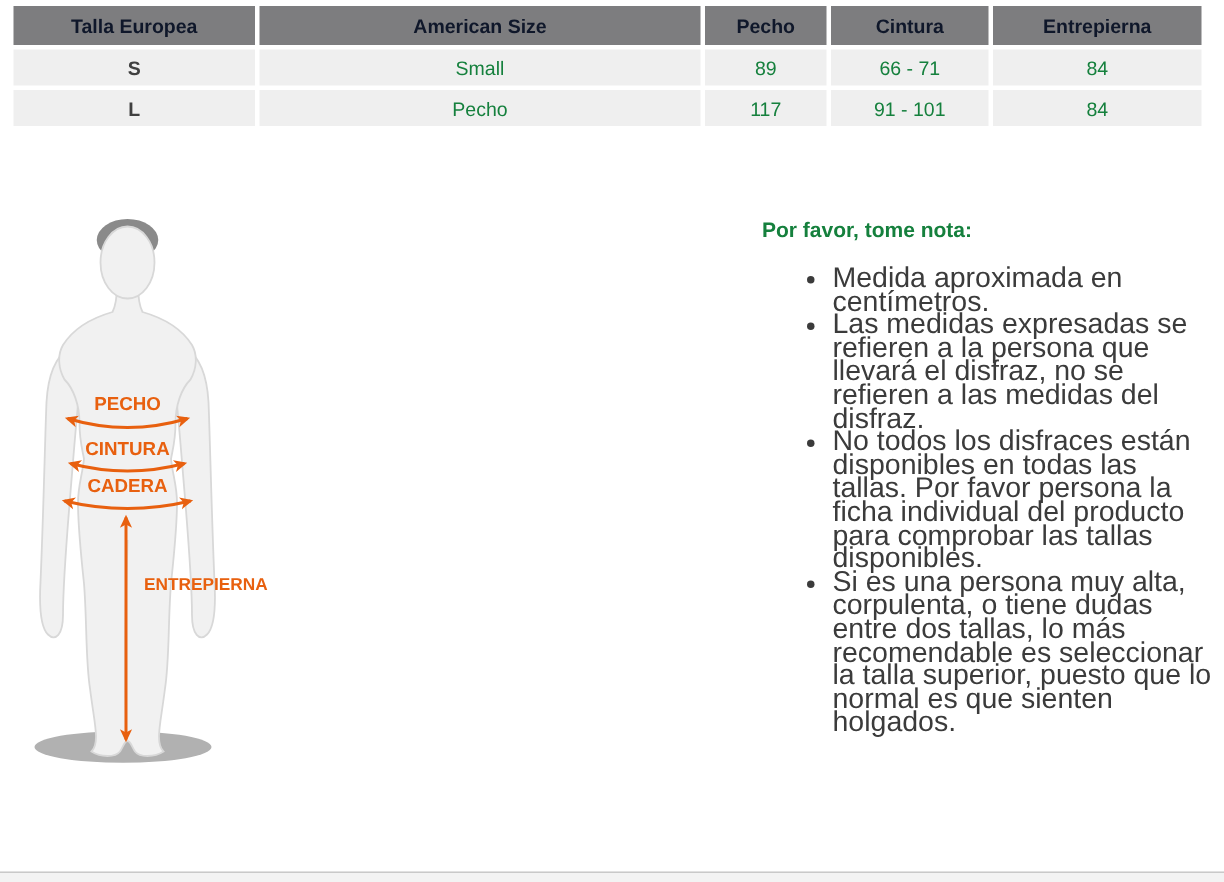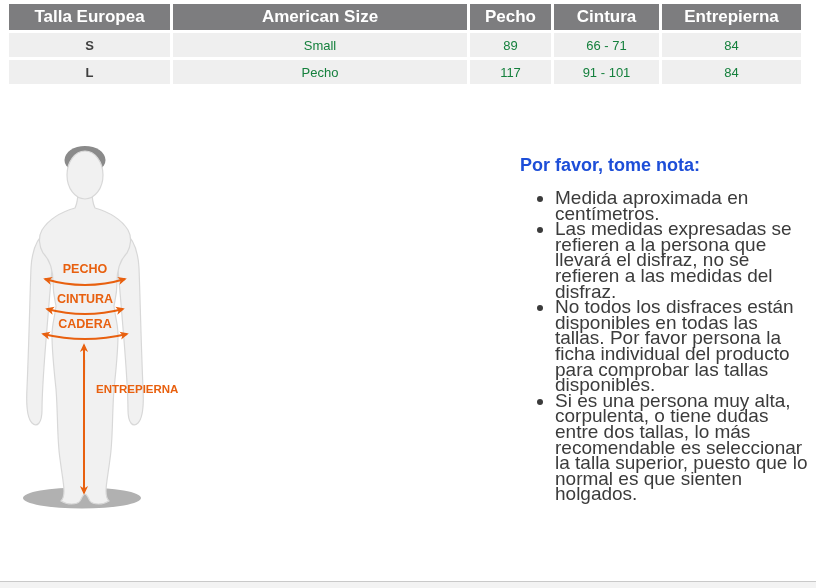--- a/index.html
+++ b/index.html
@@ -19,22 +19,22 @@
     width: 798px;
   }
   table.size-table {
     border-collapse: separate;
     border-spacing: 3px;
     width: 798px;
     table-layout: fixed;
   }
   table.size-table th {
     background: #7d7d7f;
-    color: #ffffff;
-    font-size: 17px;
+    color: #0f172a;
+    font-size: 13px;
     font-weight: bold;
     height: 26px;
     text-align: center;
     vertical-align: middle;
     padding: 0 4px;
   }
   table.size-table td {
     font-size: 13px;
     color: #15803d;
     height: 24px;
@@ -59,24 +59,24 @@
   }
 
   
   .notes {
     position: absolute;
     left: 508px; top: 145px;
     width: 302px;
     color: #3b3b3b;
   }
   .notes-heading {
-    margin: 12px;
-    font-size: 18px;
+    margin: 0;
+    font-size: 14px;
     font-weight: bold;
-    color: #1d4ed8;
+    color: #15803d;
     line-height: 16px;
   }
   .notes ul {
     margin: 17px 0 0 0;
     padding-left: 47px;
     list-style: disc;
   }
   .notes li {
     font-size: 19px;
     line-height: 15.6px;

